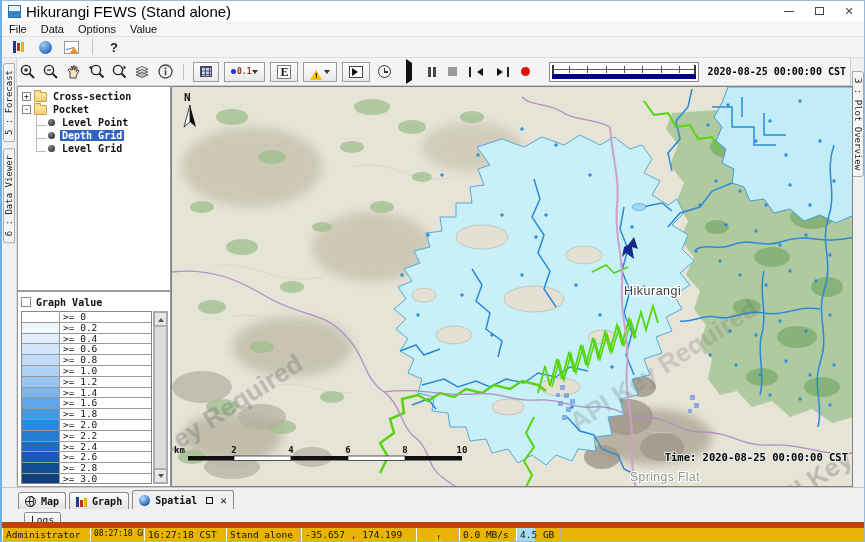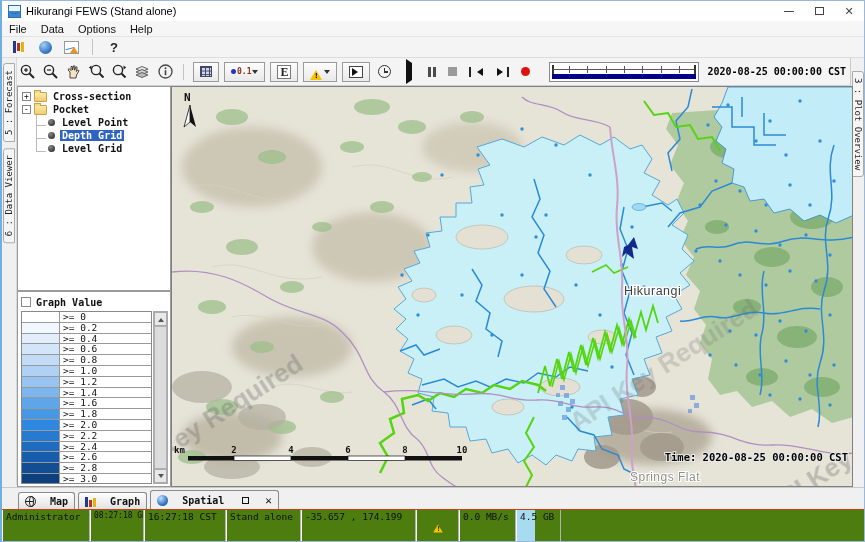--- a/index.html
+++ b/index.html
@@ -4,21 +4,21 @@
 <style>
   * { box-sizing: border-box; margin:0; padding:0; }
   html,body { width:865px; height:542px; }
   body { font-family:"Liberation Sans",sans-serif; background:#fff; position:relative; overflow:hidden; }
   .window { position:absolute; inset:0; border:1px solid #9ab8d8; border-left:2px solid #6fb0e0; background:#f0f0f0; }
 
   
   .titlebar { position:absolute; left:0; top:0; right:0; height:20px; background:#fff; display:flex; align-items:center; }
   .appicon { width:13px; height:13px; margin:0 5px 0 6px; border:1px solid #2b6fb5; background:linear-gradient(#eaf4fd 45%,#3a87cf 45%); position:relative; }
   .appicon::after { content:""; position:absolute; left:2px; top:4px; width:7px; height:3px; border-bottom:1.5px solid #2b6fb5; border-radius:50%; }
-  .title-text { font-size:11px; color:#000; }
+  .title-text { font-size:15px; color:#000; }
   .wincontrols { margin-left:auto; display:flex; height:100%; }
   .wbtn { width:30px; height:100%; display:flex; align-items:center; justify-content:center; color:#444; }
   .glyph-min { width:10px; height:1px; background:#444; display:block; }
   .glyph-max { width:9px; height:8px; border:1px solid #444; display:block; }
   .glyph-close { font-size:11px; line-height:1; }
 
   
   .menubar { position:absolute; left:0; top:20px; right:0; height:16px; background:#f6f6f6; display:flex; align-items:center; border-bottom:1px solid #e3e3e3; }
   .menu-item { font-size:11px; padding:0 7px; color:#111; }
 
@@ -98,36 +98,36 @@
   .arr-dn { width:0;height:0;border:3px solid transparent;border-top:4px solid #555; margin-top:2px;}
   .sthumb { position:absolute; left:0; right:0; top:14px; bottom:14px; background:#dcdcdc; border:1px solid #b0b0b0; }
 
   
   .map { position:absolute; left:169px; top:85px; width:682px; height:401px; border:1px solid #808080; overflow:hidden; background:#e6e3d7; }
   .map svg { display:block; }
 
   
   .bottom-strip { position:absolute; left:0; right:0; top:486px; height:41px; background:#f0f0f0; border-top:1px solid #c9c9c9; }
   .tabs-row { position:absolute; left:16px; top:2px; display:flex; align-items:flex-end; gap:3px; height:19px; }
-  .btab { display:flex; align-items:center; gap:14px; height:17px; padding:0 6px; border:1px solid #8a8a8a; border-bottom:none; border-radius:3px 3px 0 0; background:linear-gradient(#fefefe,#e2e2e2); font-family:"DejaVu Sans Mono",monospace; font-size:10px; font-weight:bold; color:#111; }
+  .btab { display:flex; align-items:center; gap:5px; height:17px; padding:0 6px; border:1px solid #8a8a8a; border-bottom:none; border-radius:3px 3px 0 0; background:linear-gradient(#fefefe,#e2e2e2); font-family:"DejaVu Sans Mono",monospace; font-size:10px; font-weight:bold; color:#111; }
   .btab.active { height:19px; background:#f0f0f0; }
   .wire-globe { width:11px; height:11px; border:1px solid #222; border-radius:50%; position:relative; flex:0 0 auto;}
   .wire-globe::before { content:""; position:absolute; left:3px; top:-1px; width:3px; height:9px; border:1px solid #222; border-radius:50%; }
   .wire-globe::after { content:""; position:absolute; left:-1px; top:4px; width:9px; height:1px; background:#222; }
   .mini-bars { display:flex; align-items:flex-end; gap:1px; height:11px; }
   .mini-bars span:nth-child(1){width:3px;height:10px;background:#223a8c;}
   .mini-bars span:nth-child(2){width:3px;height:7px;background:#c03020;}
   .mini-bars span:nth-child(3){width:3px;height:9px;background:#e8b10c;}
   .blue-globe { width:11px; height:11px; border-radius:50%; background:radial-gradient(circle at 35% 30%,#bfe2ff,#2e6fbe 65%,#14407e); flex:0 0 auto;}
   .tab-restore { width:7px; height:7px; border:1.4px solid #111; margin-left:4px; }
   .tab-close { font-size:11px; font-weight:bold; color:#111; line-height:1; margin-left:2px; }
   .logs-btn { position:absolute; left:22px; top:24px; height:15px; padding:0 6px; border:1px solid #8a8a8a; background:linear-gradient(#fdfdfd,#e6e6e6); font-family:"DejaVu Sans Mono",monospace; font-size:9.5px; color:#111; display:flex; align-items:center; border-radius:2px; }
 
   
-  .statusbar { position:absolute; left:0; right:0; bottom:0; height:32px; background:#4d7c0f; border-top:1px solid #c2410c; display:flex; font-family:"DejaVu Sans Mono",monospace; font-size:9.5px; color:#111; }
+  .statusbar { position:absolute; left:0; right:0; bottom:0; height:19px; background:#eab308; border-top:6px solid #c2410c; display:flex; font-family:"DejaVu Sans Mono",monospace; font-size:9.5px; color:#111; }
   .scell { border-right:1px solid #b3b3b3; border-left:1px solid #fff; padding:1px 3px 0 3px; white-space:nowrap; overflow:hidden; position:relative; flex:0 0 auto; }
   .swarn { display:flex; align-items:center; justify-content:center; }
   .swarn .warn-icon { transform:scale(.8); }
   .mem-fill { position:absolute; left:0; top:0; bottom:0; width:42%; }
   .mem-text { position:relative; }
 </style>
 </head>
 <body>
 
 <div class="window">
@@ -145,21 +145,21 @@
       <span class="wbtn">
           <span class="glyph-close">✕</span>
         </span>
     </div>
   </div>
 
   <div class="menubar">
     <span class="menu-item">File</span>
     <span class="menu-item">Data</span>
     <span class="menu-item">Options</span>
-    <span class="menu-item">Help</span>
+    <span class="menu-item">Value</span>
   </div>
 
   <div class="toolbar1">
     <span class="ticon bars-icon">
         <span style="height:12px;background:#223a8c;"></span>
         <span style="height:8px;background:#c03020;"></span>
         <span style="height:10px;background:#e8b10c;"></span>
       </span>
     <span class="ticon">
         <span class="globe-icon"></span>

